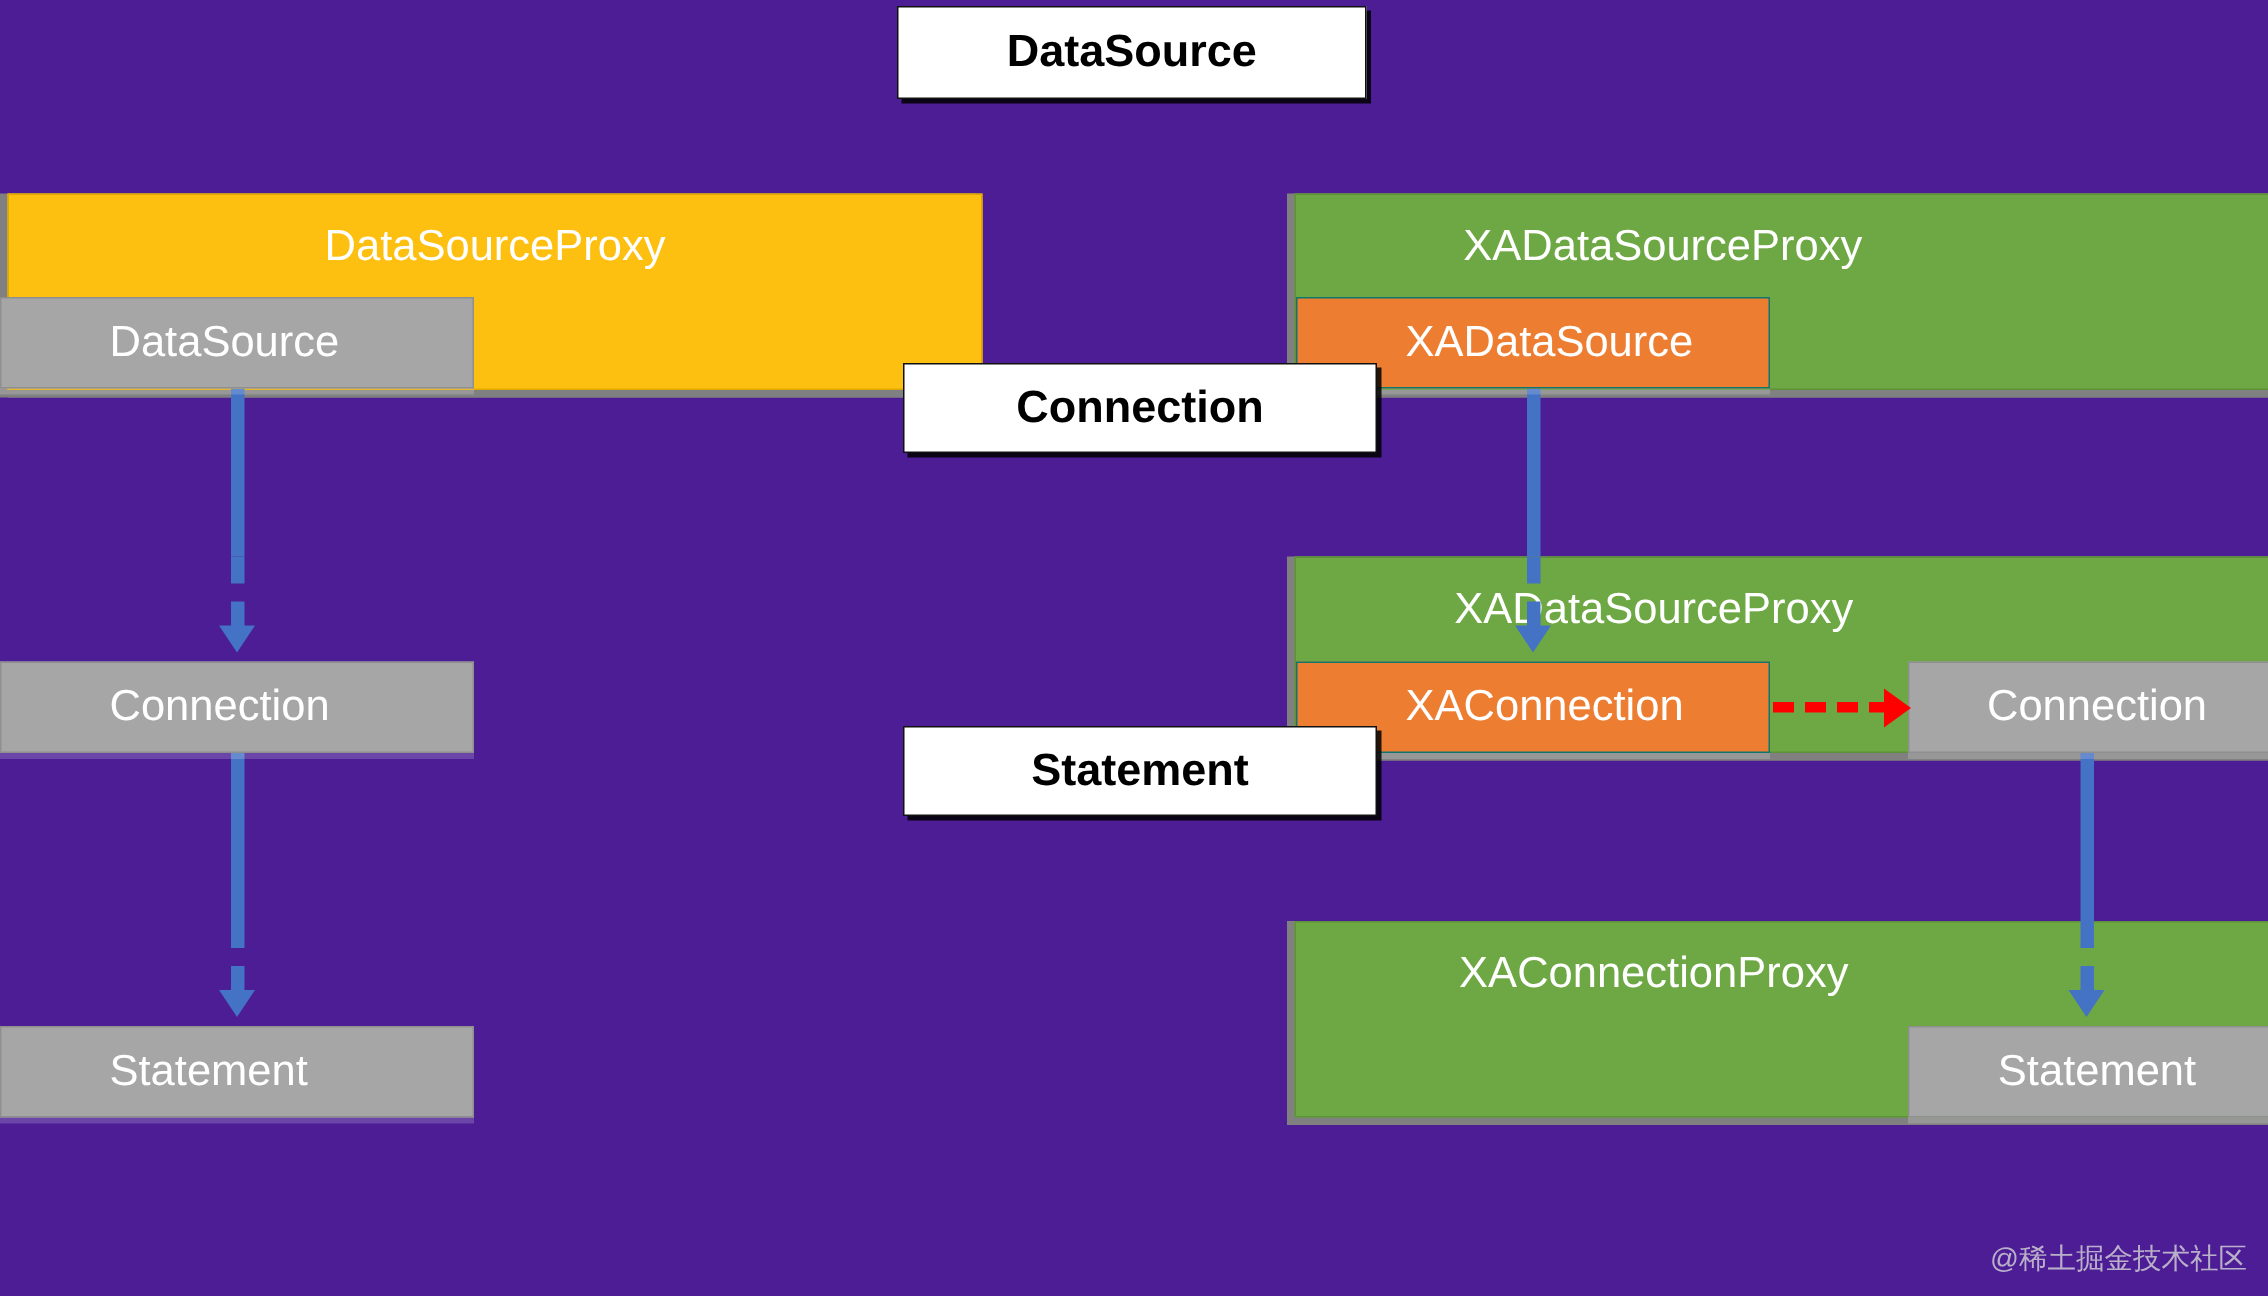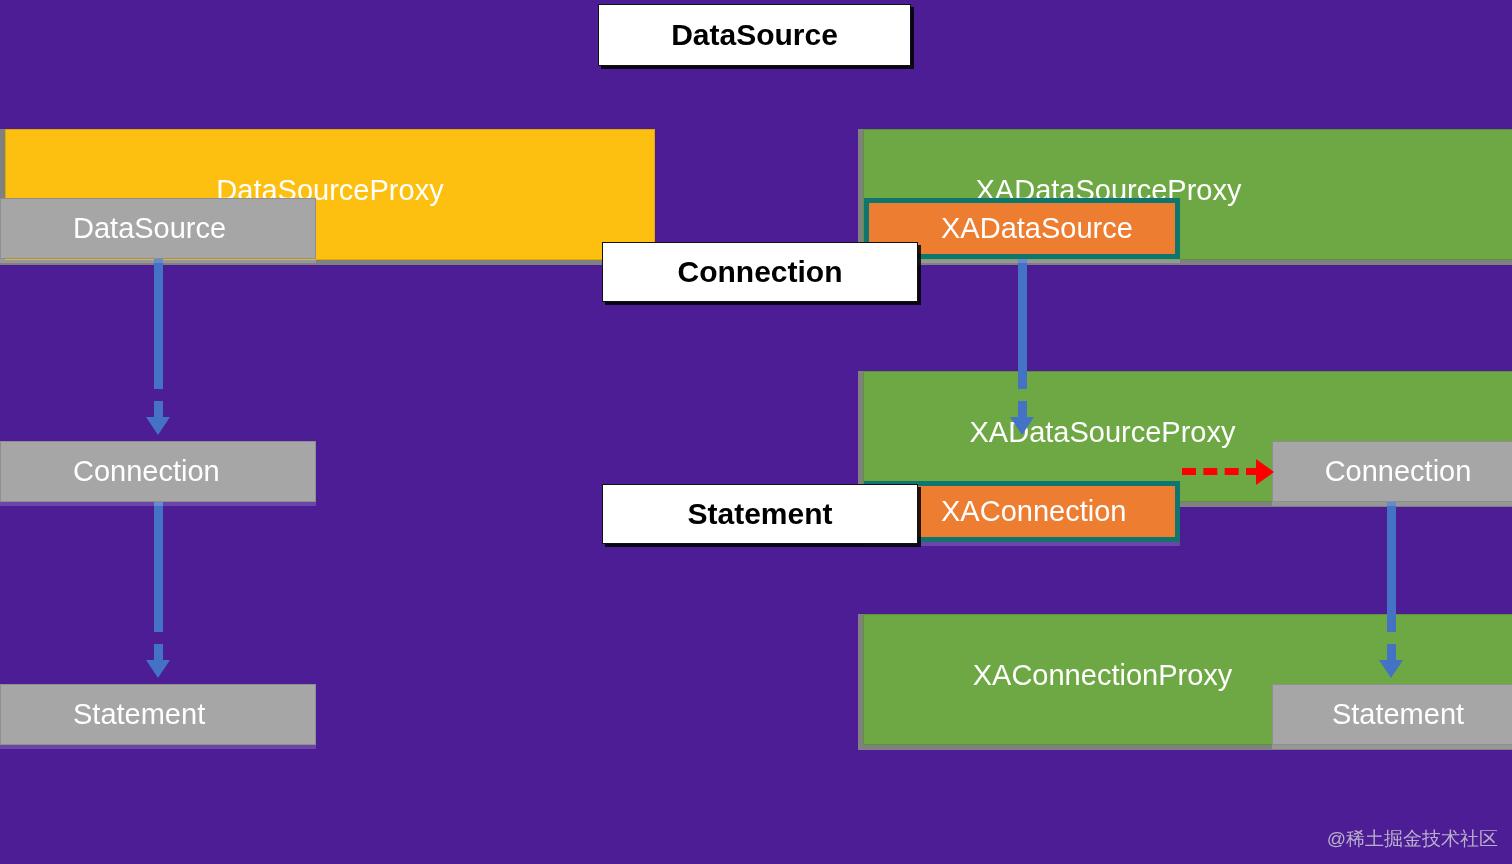--- a/index.html
+++ b/index.html
@@ -32,37 +32,36 @@
 
   .proxy-title{
     position:absolute;
     left:0;right:0;top:0;
     height:68px;
     display:flex;align-items:center;justify-content:center;
     color:#ffffff;
     font-size:29px;
     white-space:nowrap;
     z-index:12;
-    margin-top:26px;
   }
   .proxy.yellow .proxy-title{padding-left:0;}
 
   
   .iface{
     position:absolute;
     box-sizing:border-box;
     display:flex;align-items:center;
     color:#ffffff;
     font-size:29px;
     padding-left:72px;
     z-index:20;
     box-shadow:0 4px 0 rgba(255,255,255,0.18);
   }
   .iface.gray{background:#A6A6A6;border:1px solid #8f8f8f;}
-  .iface.orange{background:#ED7D31;border:5px solid #0f766e;}
+  .iface.orange{background:#ED7D31;border:1px solid #0f766e;}
   .iface.right-al{padding-left:0;justify-content:center;}
   .vline-solid{
     position:absolute;
     width:9px;background:#4472C4;z-index:15;
   }
   .vline-dash{
     position:absolute;
     width:0;border-left:9px dashed #4472C4;z-index:31;
   }
   .vhead{
@@ -123,21 +122,21 @@
   <div class="box proxy green" style="left:863px;top:129px;width:654px;height:131px;">
     <div class="proxy-title" style="left:12px;right:175px;">XADataSourceProxy</div>
   </div>
   <div class="box iface orange" style="left:864px;top:198px;width:316px;height:61px;">
     <span>XADataSource</span>
   </div>
 
   <div class="box proxy green" style="left:863px;top:371px;width:654px;height:131px;">
     <div class="proxy-title" style="left:0;right:175px;">XADataSourceProxy</div>
   </div>
-  <div class="box iface orange" style="left:864px;top:441px;width:316px;height:61px;margin-top:40px;">
+  <div class="box iface orange" style="left:864px;top:441px;width:316px;height:61px;">
     <span>XAConnection</span>
   </div>
   <div class="box iface gray right-al" style="left:1272px;top:441px;width:252px;height:61px;">
     <span>Connection</span>
   </div>
 
   <div class="box proxy green" style="left:863px;top:614px;width:654px;height:131px;">
     <div class="proxy-title" style="left:0;right:175px;">XAConnectionProxy</div>
   </div>
   <div class="box iface gray right-al" style="left:1272px;top:684px;width:252px;height:61px;">

